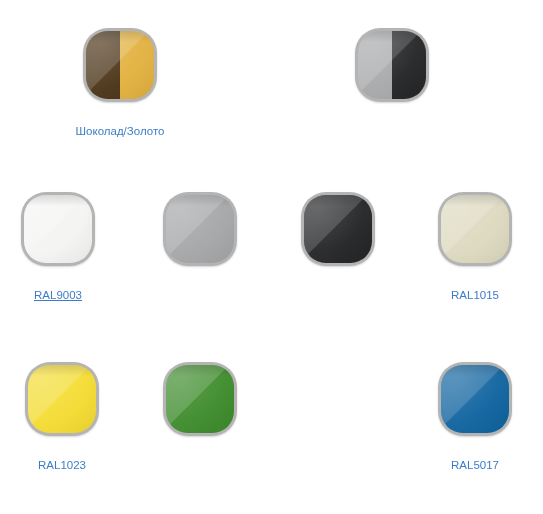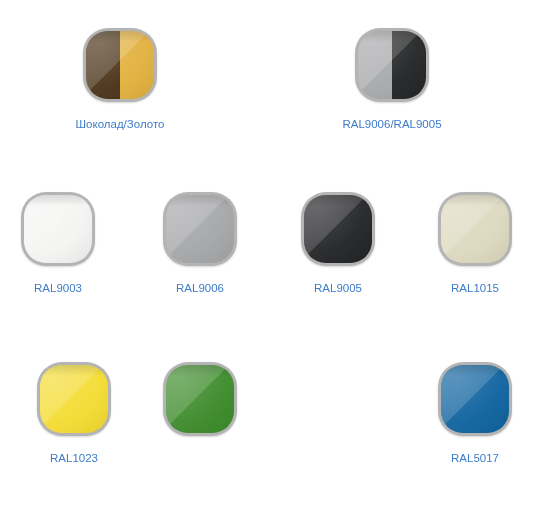--- a/index.html
+++ b/index.html
@@ -92,21 +92,21 @@
     position: absolute;
     inset: 0;
     background: radial-gradient(120% 120% at 22% 18%,
         rgba(255,255,255,0.10) 0%,
         rgba(255,255,255,0.00) 55%,
         rgba(0,0,0,0.07) 100%);
     pointer-events: none;
   }
 
   .chip-label {
-    margin-top: 14px;
+    margin-top: 21px;
     font-size: 11.5px;
     line-height: 17px;
     color: #3d7cc9;
     white-space: nowrap;
   }
   .chip-label .l2 {
     display: block;
   }
 </style>
 </head>
@@ -132,75 +132,73 @@
         <div class="chip" style="width: 74px; height: 74px; background: rgb(180, 180, 180);">
           <div class="chip-inner">
             <div class="fill-left" style="background: rgb(167, 168, 170);"></div>
             <div class="fill-right" style="background: rgb(36, 37, 38);"></div>
             <div class="shade"></div>
             <div class="gloss"></div>
             <div class="topband"></div>
           </div>
         </div>
       </div>
-      <div class="chip-label" style="color: rgb(61, 124, 201);"><span>RAL9006/RAL9005</span></div>
+      <div class="chip-label" style="color: rgb(61, 124, 201);"></div>
     </div>
     <div class="swatch-cell" style="left: 1px; top: 192px; width: 114px;">
       <div class="chip-wrap" style="width: 74px; height: 74px;">
         <div class="chip" style="width: 74px; height: 74px; background: rgb(180, 180, 180);">
           <div class="chip-inner">
             <div class="fill" style="background: rgb(244, 245, 243);"></div>
             <div class="shade"></div>
             <div class="gloss"></div>
             <div class="topband"></div>
           </div>
         </div>
       </div>
-      <div class="chip-label" style="color: rgb(61, 124, 201);"><span>RAL9003</span></div>
+      <div class="chip-label" style="color: rgb(61, 124, 201); text-decoration: underline;"><span>RAL9003</span></div>
     </div>
     <div class="swatch-cell" style="left: 143px; top: 192px; width: 114px;">
       <div class="chip-wrap" style="width: 74px; height: 74px;">
         <div class="chip" style="width: 74px; height: 74px; background: rgb(180, 180, 180);">
           <div class="chip-inner">
             <div class="fill" style="background: rgb(165, 166, 168);"></div>
             <div class="shade"></div>
             <div class="gloss"></div>
             <div class="topband"></div>
           </div>
         </div>
       </div>
-      <div class="chip-label" style="color: rgb(61, 124, 201);"><span>RAL9006</span></div>
     </div>
     <div class="swatch-cell" style="left: 281px; top: 192px; width: 114px;">
       <div class="chip-wrap" style="width: 74px; height: 74px;">
         <div class="chip" style="width: 74px; height: 74px; background: rgb(180, 180, 180);">
           <div class="chip-inner">
             <div class="fill" style="background: rgb(35, 36, 38);"></div>
             <div class="shade"></div>
             <div class="gloss"></div>
             <div class="topband"></div>
           </div>
         </div>
       </div>
-      <div class="chip-label" style="color: rgb(61, 124, 201);"><span>RAL9005</span></div>
     </div>
     <div class="swatch-cell" style="left: 418px; top: 192px; width: 114px;">
       <div class="chip-wrap" style="width: 74px; height: 74px;">
         <div class="chip" style="width: 74px; height: 74px; background: rgb(180, 180, 180);">
           <div class="chip-inner">
             <div class="fill" style="background: rgb(221, 217, 191);"></div>
             <div class="shade"></div>
             <div class="gloss"></div>
             <div class="topband"></div>
           </div>
         </div>
       </div>
       <div class="chip-label" style="color: rgb(61, 124, 201); text-align: center;"><span>RAL1015</span></div>
     </div>
-    <div class="swatch-cell" style="left: 17px; top: 362px; width: 114px;">
+    <div class="swatch-cell" style="left: 5px; top: 362px; width: 114px;">
       <div class="chip-wrap" style="width: 74px; height: 74px;">
         <div class="chip" style="width: 74px; height: 74px; background: rgb(180, 180, 180);">
           <div class="chip-inner">
             <div class="fill" style="background: rgb(244, 220, 50);"></div>
             <div class="shade"></div>
             <div class="gloss"></div>
             <div class="topband"></div>
           </div>
         </div>
       </div>

